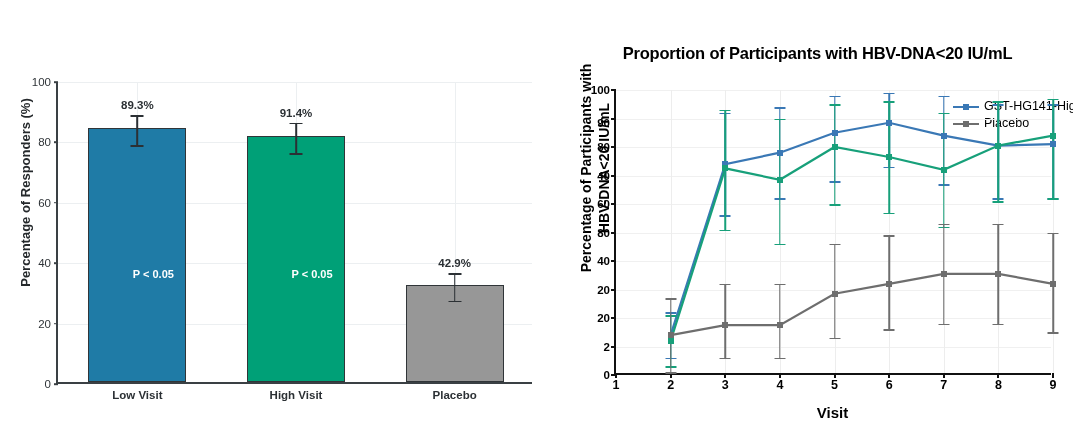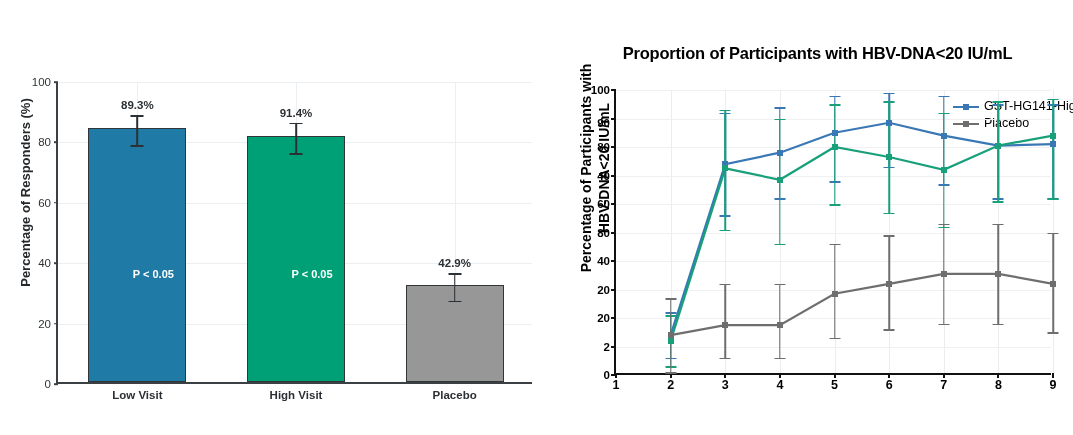--- a/index.html
+++ b/index.html
@@ -316,15 +316,16 @@
         <div class="marker" style="left: 437px; top: 45.6px; background: rgb(23, 160, 122);"></div>
         <div class="marker" style="left: 54.625px; top: 245.1px; background: rgb(110, 110, 110);"></div>
         <div class="marker" style="left: 109.25px; top: 235.125px; background: rgb(110, 110, 110);"></div>
         <div class="marker" style="left: 163.875px; top: 235.125px; background: rgb(110, 110, 110);"></div>
         <div class="marker" style="left: 218.5px; top: 203.775px; background: rgb(110, 110, 110);"></div>
         <div class="marker" style="left: 273.125px; top: 193.8px; background: rgb(110, 110, 110);"></div>
         <div class="marker" style="left: 327.75px; top: 183.825px; background: rgb(110, 110, 110);"></div>
         <div class="marker" style="left: 382.375px; top: 183.825px; background: rgb(110, 110, 110);"></div>
         <div class="marker" style="left: 437px; top: 193.8px; background: rgb(110, 110, 110);"></div>
       </div>
+    <div id="line-xlabel">Visit</div>
   </div>
 
 </div>
 
 </body></html>

